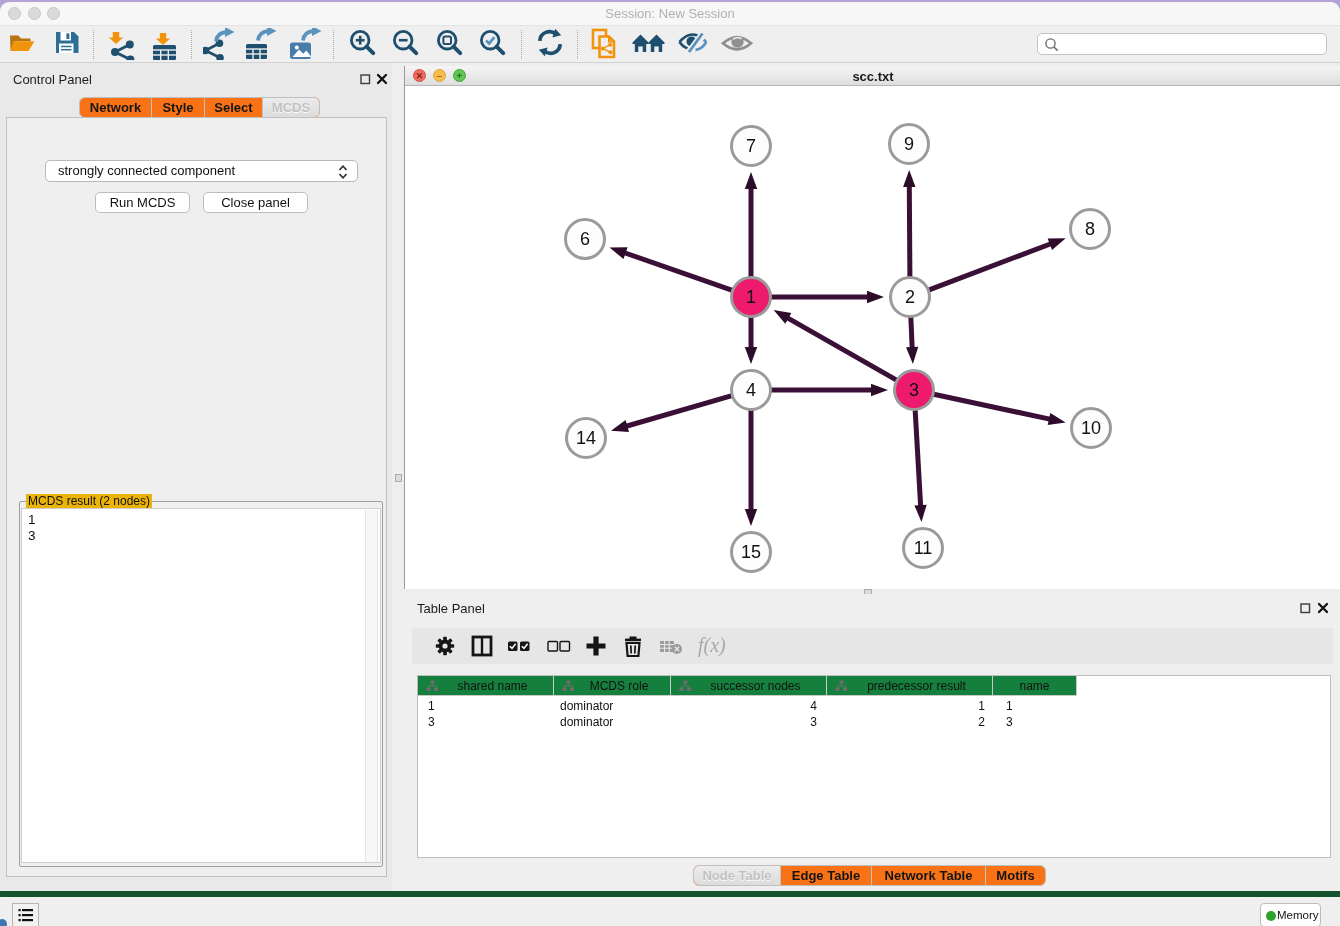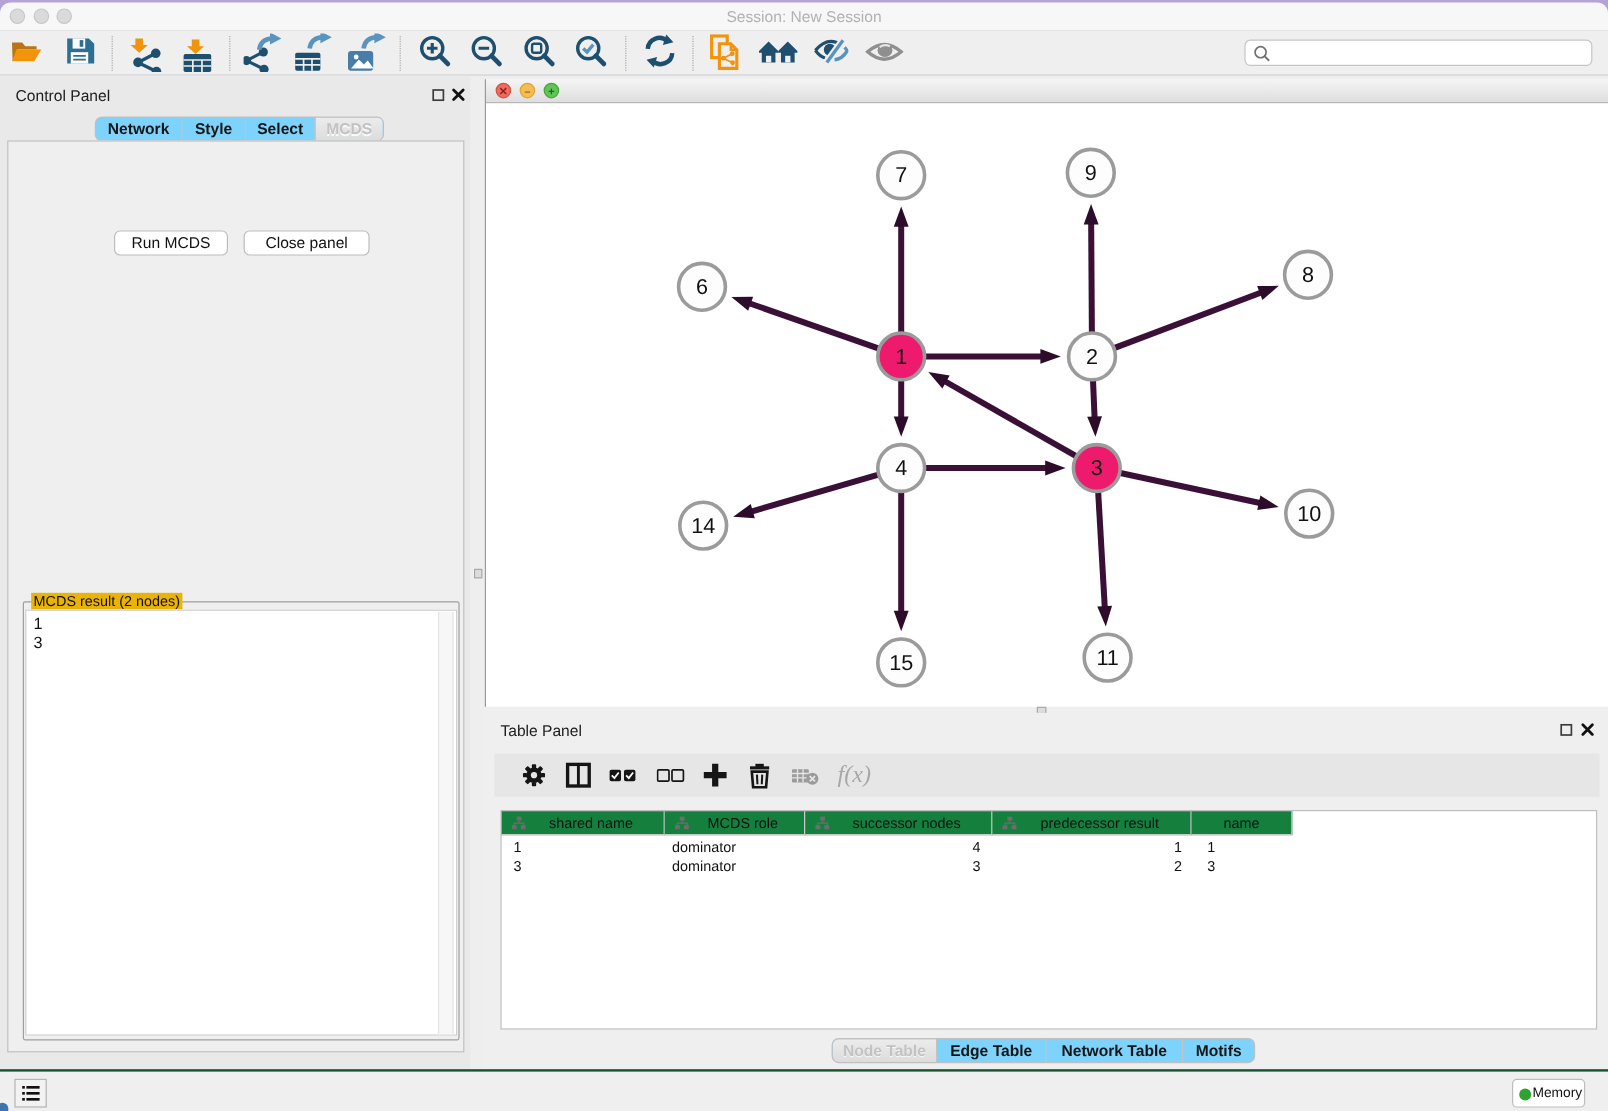--- a/index.html
+++ b/index.html
@@ -8,40 +8,40 @@
 .ttl{background:#b5a2d9;position:absolute;left:0;top:0;width:1340px;height:14px}
 .titlebar{position:absolute;left:0;top:2px;width:1340px;height:24px;background:#f7f7f7;border-radius:9px 9px 0 0;border-bottom:1px solid #e3e3e3}
 .tl{position:absolute;top:7px;width:13px;height:13px;border-radius:50%;background:#dadada;border:1px solid #c7c7c7}
 .title-text{position:absolute;top:6px;left:0;width:1340px;text-align:center;font-size:13px;color:#b4b0b2}
 .toolbar{position:absolute;left:0;top:26px;width:1340px;height:37px;background:#efefef;border-bottom:1px solid #d2d2d2}
 .sep{position:absolute;top:4px;height:29px;width:0;border-left:1px dotted #a9a9a9}
 .searchbox{position:absolute;left:1037px;top:7px;width:290px;height:22px;background:#fff;border:1px solid #c5c5c5;border-radius:5px}
 .icon{position:absolute;top:3px}
 .cp{position:absolute;left:0;top:63px;width:392px;height:828px;background:#e9e9e9}
 .cp-title{position:absolute;left:13px;top:9px;font-size:13px;color:#1c1c1c}
-.tabbar{position:absolute;display:flex;height:21px;border:1px solid #bfbfbf;border-radius:6px;overflow:hidden;background:#7dd3fc;font-size:13px;font-weight:bold;color:#151515}
+.tabbar{position:absolute;display:flex;height:21px;border:1px solid #bfbfbf;border-radius:6px;overflow:hidden;background:#f97316;font-size:13px;font-weight:bold;color:#151515}
 .tabbar div{border-left:1px solid #c3c3c3;white-space:nowrap;text-align:center;line-height:19px}
 .tabbar div:first-child{border-left:none}
 .tabbar .dis{background:linear-gradient(#ececec,#dcdcdc);color:#c2c2c2;text-shadow:0 1px 0 #fafafa}
 .panel{position:absolute;left:6px;top:54px;width:381px;height:760px;background:#efefef;border:1px solid #c0c0c0}
 .btn{position:absolute;background:#fff;border:1px solid #bdbdbd;border-radius:5px;font-size:13px;color:#111;text-align:center;line-height:19px;height:21px}
 .selbox{position:absolute;left:38px;top:42px;width:313px;height:22px;background:#fff;border:1px solid #b9b9b9;border-radius:5px;font-size:13px;line-height:20px;padding-left:12px;color:#111}
 .fldbrd{position:absolute;left:12px;top:383px;width:364px;height:366px;border:1px solid #9f9f9f;border-radius:2px}
 .fldlbl{position:absolute;left:19px;top:376px;font-size:12px;color:#111;background:#eab308;padding:0 2px}
 .resarea{position:absolute;left:2px;top:7px;width:359px;height:355px;background:#fff;border:1px solid #cfcfcf}
 .sctrack{position:absolute;right:2px;top:1px;width:13px;height:352px;background:#f7f7f7;border-left:1px solid #e5e5e5;border-right:1px solid #e5e5e5}
 .net{position:absolute;left:404px;top:66px;width:936px;height:523px;background:#fff;border-left:1px solid #9a9a9a}
 .nethdr{position:absolute;left:0;top:0;width:936px;height:20px;background:linear-gradient(#f5f5f5,#dedede);border-bottom:1px solid #b6b6b6}
 .mac{position:absolute;top:3px;width:13px;height:13px;border-radius:50%;text-align:center;line-height:12px;font-size:9px;font-weight:bold}
 .tp{position:absolute;left:404px;top:594px;width:936px;height:297px;background:#efefef}
 .tp-toolbar{position:absolute;left:8px;top:34px;width:921px;height:36px;background:#e6e6e6}
 .tbl{position:absolute;left:13px;top:81px;width:914px;height:183px;background:#fff;border:1px solid #bdbdbd}
 .th{position:absolute;top:0;height:20px;background:#15803d;border-right:1px solid #c9c9c9;border-bottom:1px solid #c9c9c9;font-size:12px;color:#111;text-align:center;line-height:20px}
 .td{position:absolute;font-size:12px;color:#111;height:16px;line-height:16px}
-.statusbar{position:absolute;left:0;top:891px;width:1340px;height:35px;background:#efefef;border-top:2px solid #14532d}
+.statusbar{position:absolute;left:0;top:891px;width:1340px;height:35px;background:#efefef;border-top:6px solid #14532d}
 .membtn{position:absolute;right:19px;top:6px;width:61px;height:24px;background:#fff;border:1px solid #bdbdbd;border-radius:4px;font-size:11.5px;color:#111;line-height:22px;padding-left:16px}
 .listbtn{position:absolute;left:12px;top:6px;width:27px;height:24px;background:#f2f2f2;border:1px solid #b5b5b5}
 </style></head>
 <body>
 <div class="ttl"></div>
 <div class="titlebar"></div>
 <div class="tl" style="left:8px"></div>
 <div class="tl" style="left:28px"></div>
 <div class="tl" style="left:47px"></div>
 <div class="title-text">Session: New Session</div>
@@ -172,37 +172,44 @@
  <svg class="abs" style="left:376px;top:10px" width="12" height="12" viewBox="0 0 12 12">
       <path d="M2 2l8 8M10 2l-8 8" stroke="#111" stroke-width="2.3" stroke-linecap="round"></path>
     </svg>
  <div class="tabbar" style="left:79px;top:34px">
    <div style="width:71px">Network</div>
       <div style="width:53px">Style</div>
       <div style="width:58px">Select</div>
       <div class="dis" style="width:57px">MCDS</div>
  </div>
  <div class="panel">
+  <div class="selbox">strongly connected component
+    <svg class="abs" style="right:9px;top:4px" width="10" height="14" viewBox="0 0 10 14">
+          <path d="M1.5 5L5 1.2 8.5 5" stroke="#333" stroke-width="1.7" fill="none"></path>
+          <path d="M1.5 9L5 12.8 8.5 9" stroke="#333" stroke-width="1.7" fill="none"></path>
+        </svg>
+  </div>
   <div class="btn" style="left:88px;top:74px;width:95px">Run MCDS</div>
   <div class="btn" style="left:196px;top:74px;width:105px">Close panel</div>
   <div class="fldbrd"></div>
   <div class="fldlbl">MCDS result (2 nodes)</div>
   <div class="resarea" style="left:14px;top:390px;width:360px;height:355px">
       <div class="abs" style="left:6px;top:3px;font-size:13.5px;color:#111;line-height:16px">1<br>3</div>
       <div class="sctrack"></div>
   </div>
  </div>
 </div>
 <div class="abs" style="left:395px;top:474px;width:7px;height:8px;background:#dcdcdc;border:1px solid #aaa"></div>
 
 <div class="net">
  <div class="nethdr">
   <div class="mac" style="left:8px;background:#ed6b60;border:1px solid #d3523f;color:#8c1e12">✕</div>
   <div class="mac" style="left:28px;background:#f5bd4f;border:1px solid #dda338;color:#985d12">–</div>
   <div class="mac" style="left:48px;background:#61c555;border:1px solid #49a33c;color:#1a6c0c">+</div>
+  <div class="abs" style="left:0;top:3px;width:936px;text-align:center;font-size:13px;font-weight:bold;color:#1b1b1b">scc.txt</div>
  </div>
  <div class="abs" style="left:0;top:20px;width:936px;height:503px;overflow:hidden">
       <svg width="936" height="503" style="position:absolute;left:0;top:0" font-family="Liberation Sans" ,sans-serif="">
         <line x1="346.0" y1="192.0" x2="346.0" y2="101.0" stroke="#3a1036" stroke-width="5"></line>
         <polygon points="346.0,86.0 352.2,103.0 339.8,103.0" fill="#2d0b2a"></polygon>
         <line x1="328.1" y1="204.7" x2="218.7" y2="166.5" stroke="#3a1036" stroke-width="5"></line>
         <polygon points="204.5,161.6 222.6,161.3 218.5,173.0" fill="#2d0b2a"></polygon>
         <line x1="365.0" y1="211.0" x2="464.0" y2="211.0" stroke="#3a1036" stroke-width="5"></line>
         <polygon points="479.0,211.0 462.0,217.2 462.0,204.8" fill="#2d0b2a"></polygon>
         <line x1="346.0" y1="230.0" x2="346.0" y2="263.0" stroke="#3a1036" stroke-width="5"></line>

